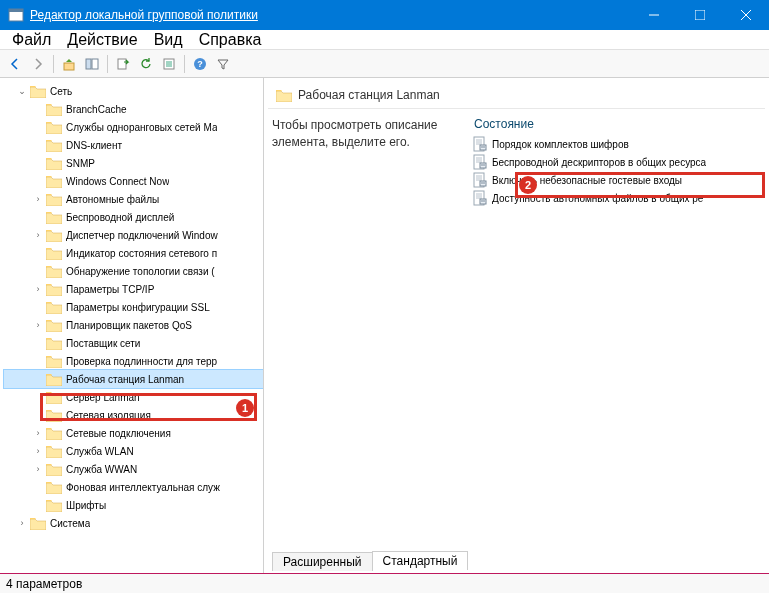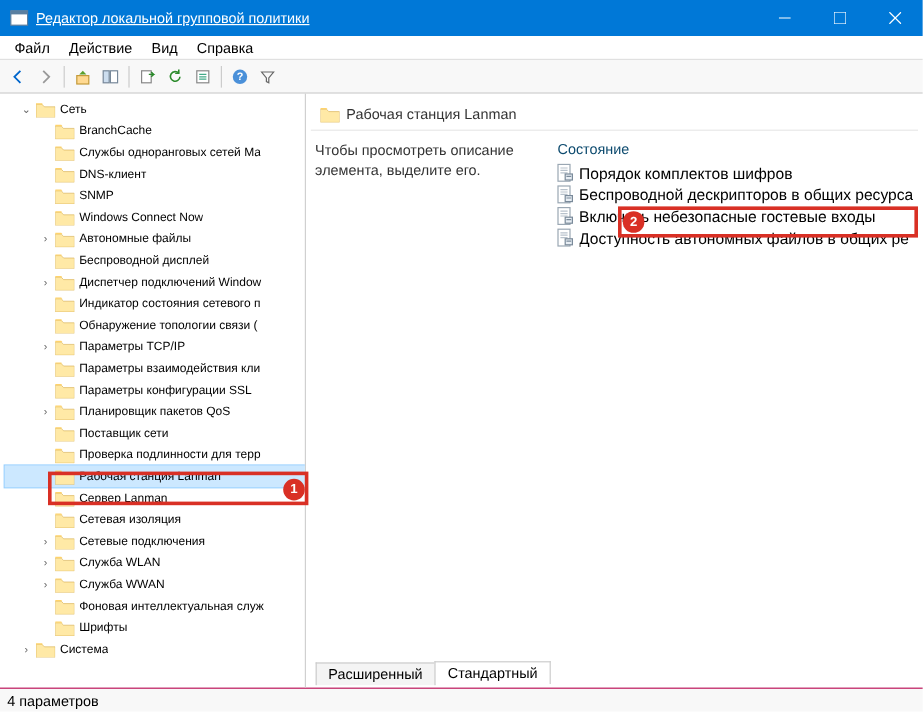--- a/index.html
+++ b/index.html
@@ -6,21 +6,21 @@
 body { font-family: "Segoe UI", Tahoma, sans-serif; font-size: 12px; background: #fff; width: 769px; height: 595px; overflow: hidden; }
 
 .titlebar { background: #0078d7; color: #fff; height: 30px; display: flex; align-items: center; padding-left: 8px; text-decoration: underline; }
 .titlebar-icon { width: 16px; height: 16px; margin-right: 6px; }
 .titlebar-text { flex: 1; font-size: 12px; }
 .titlebar-buttons { display: flex; }
 .titlebar-btn { width: 46px; height: 30px; display: flex; align-items: center; justify-content: center; color: #fff; }
 .titlebar-btn svg { width: 10px; height: 10px; }
 
 .menubar { height: 20px; display: flex; align-items: center; padding: 0 4px; background: #fff; border-bottom: 1px solid #e0e0e0; }
-.menu-item { padding: 2px 8px; font-size: 12px; }
+.menu-item { padding: 2px 8px; font-size: 16px; }
 
 .toolbar { height: 28px; display: flex; align-items: center; padding: 0 4px; background: #f8f8f8; border-bottom: 1px solid #d0d0d0; gap: 1px; }
 .tb-btn { width: 22px; height: 22px; display: flex; align-items: center; justify-content: center; border: 1px solid transparent; }
 .tb-sep { width: 1px; height: 18px; background: #ccc; margin: 0 3px; }
 
 .content { display: flex; height: 495px; }
 .tree-pane { width: 264px; border-right: 1px solid #d0d0d0; overflow: hidden; padding: 2px 0; }
 .detail-pane { flex: 1; display: flex; flex-direction: column; }
 
 .tree { padding: 2px 0 2px 4px; }
@@ -35,21 +35,21 @@
 .detail-header { display: flex; align-items: center; padding: 6px 8px; border-bottom: 1px solid #e8e8e8; margin: 4px 4px 0 4px; }
 .detail-header-icon { margin-right: 6px; }
 .detail-header-title { font-size: 12px; color: #333; }
 
 .detail-body { display: flex; flex: 1; padding: 8px; overflow: hidden; }
 .detail-desc { width: 200px; font-size: 12px; color: #333; padding-right: 12px; line-height: 1.4; }
 .detail-list { flex: 1; overflow: hidden; }
 .detail-col-header { font-size: 12px; color: #0c4a6e; margin-bottom: 4px; padding-left: 2px; }
 .setting-row { display: flex; align-items: center; height: 18px; white-space: nowrap; }
 .setting-icon { width: 16px; height: 16px; margin-right: 4px; flex-shrink: 0; }
-.setting-label { font-size: 13px; overflow: hidden; text-overflow: clip; }
+.setting-label { font-size: 10px; overflow: hidden; text-overflow: clip; }
 
 .detail-tabs { display: flex; align-items: flex-start; padding: 0 8px 2px 8px; height: 22px; }
 .tab { padding: 2px 10px; font-size: 12px; border: 1px solid #ccc; border-bottom: none; margin-right: -1px; background: #fff; position: relative; }
 .tab.inactive { background: #f4f4f4; top: 1px; }
 
 .statusbar { height: 20px; border-top: 1px solid #be185d; display: flex; align-items: center; padding: 0 6px; font-size: 12px; background: #f8f8f8; }
 
 .badge { position: absolute; width: 18px; height: 18px; border-radius: 50%; background: #d93025; color: #fff; font-weight: bold; font-size: 11px; display: flex; align-items: center; justify-content: center; z-index: 10; }
 .badge-1 { left: 236px; top: 399px; }
 .badge-2 { left: 519px; top: 176px; }
@@ -256,29 +256,20 @@
             <span class="tree-label">Обнаружение топологии связи (</span>
           </div>
           <div class="tree-row">
             <span class="tree-indent" style="width: 28px;"></span>
             <span class="tree-toggle">›</span>
             <svg class="folder-icon" viewBox="0 0 16 13">
               <path d="M0 2 L5 2 L7 4 L16 4 L16 13 L0 13 Z" fill="#ffe9a6" stroke="#d4a94a" stroke-width="0.5"></path>
               <path d="M0 1 L5 1 L6 2 L0 2 Z" fill="#ffd36b"></path>
             </svg>
             <span class="tree-label">Параметры TCP/IP</span>
-          </div>
-          <div class="tree-row">
-            <span class="tree-indent" style="width: 28px;"></span>
-            <span class="tree-spacer"></span>
-            <svg class="folder-icon" viewBox="0 0 16 13">
-              <path d="M0 2 L5 2 L7 4 L16 4 L16 13 L0 13 Z" fill="#ffe9a6" stroke="#d4a94a" stroke-width="0.5"></path>
-              <path d="M0 1 L5 1 L6 2 L0 2 Z" fill="#ffd36b"></path>
-            </svg>
-            <span class="tree-label">Параметры взаимодействия кли</span>
           </div>
           <div class="tree-row">
             <span class="tree-indent" style="width: 28px;"></span>
             <span class="tree-spacer"></span>
             <svg class="folder-icon" viewBox="0 0 16 13">
               <path d="M0 2 L5 2 L7 4 L16 4 L16 13 L0 13 Z" fill="#ffe9a6" stroke="#d4a94a" stroke-width="0.5"></path>
               <path d="M0 1 L5 1 L6 2 L0 2 Z" fill="#ffd36b"></path>
             </svg>
             <span class="tree-label">Параметры конфигурации SSL</span>
           </div>

